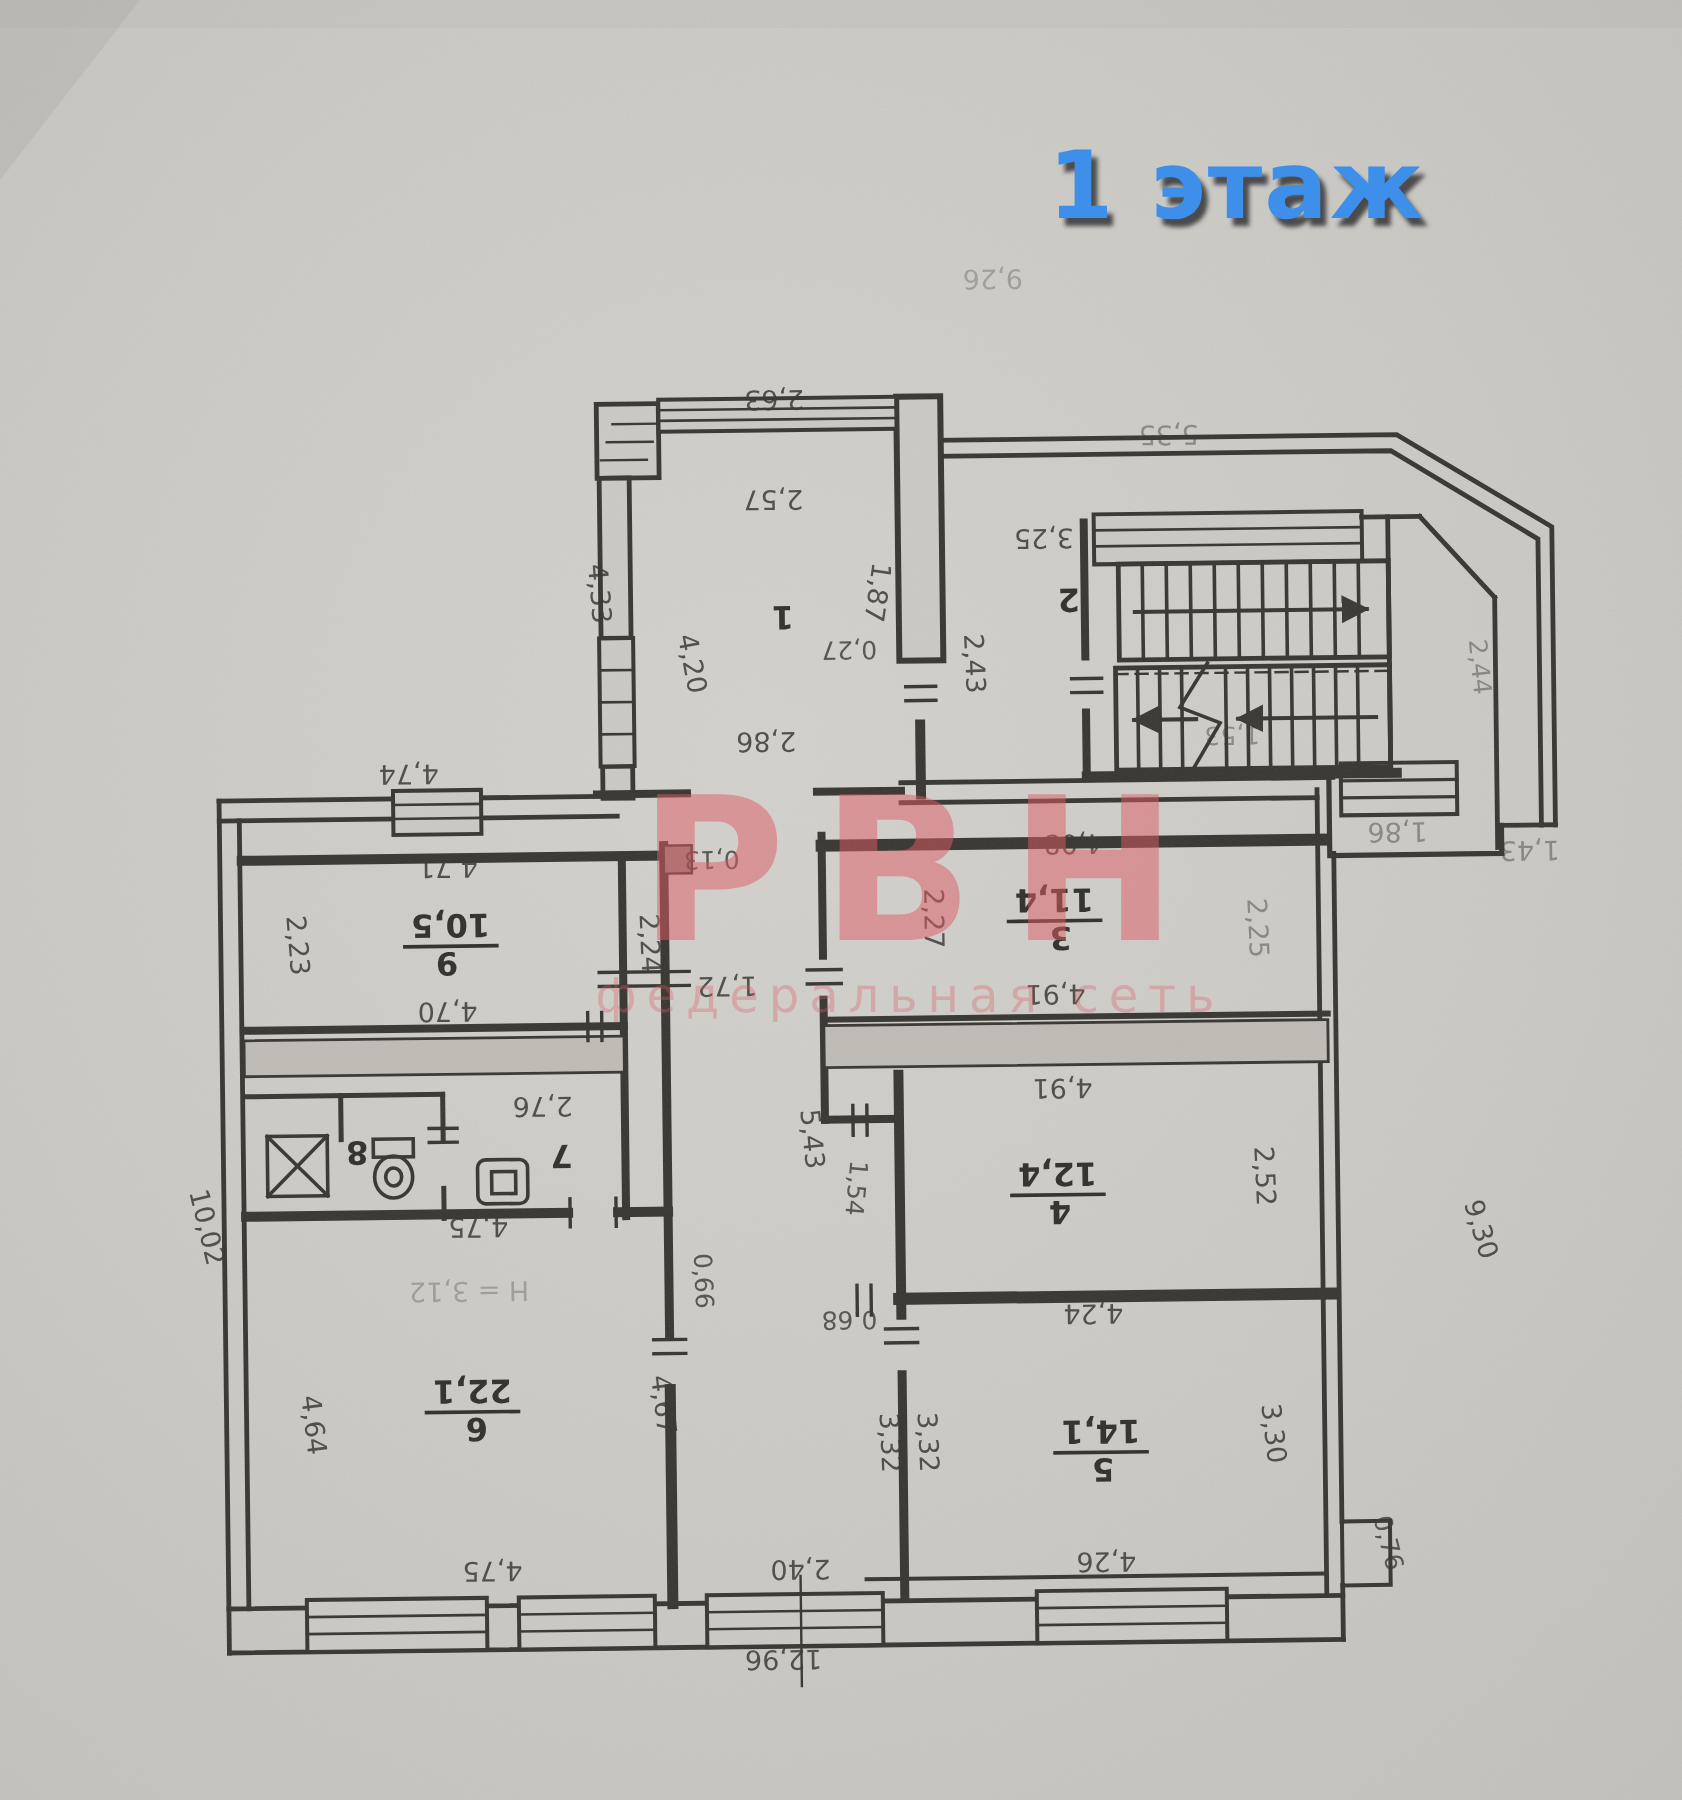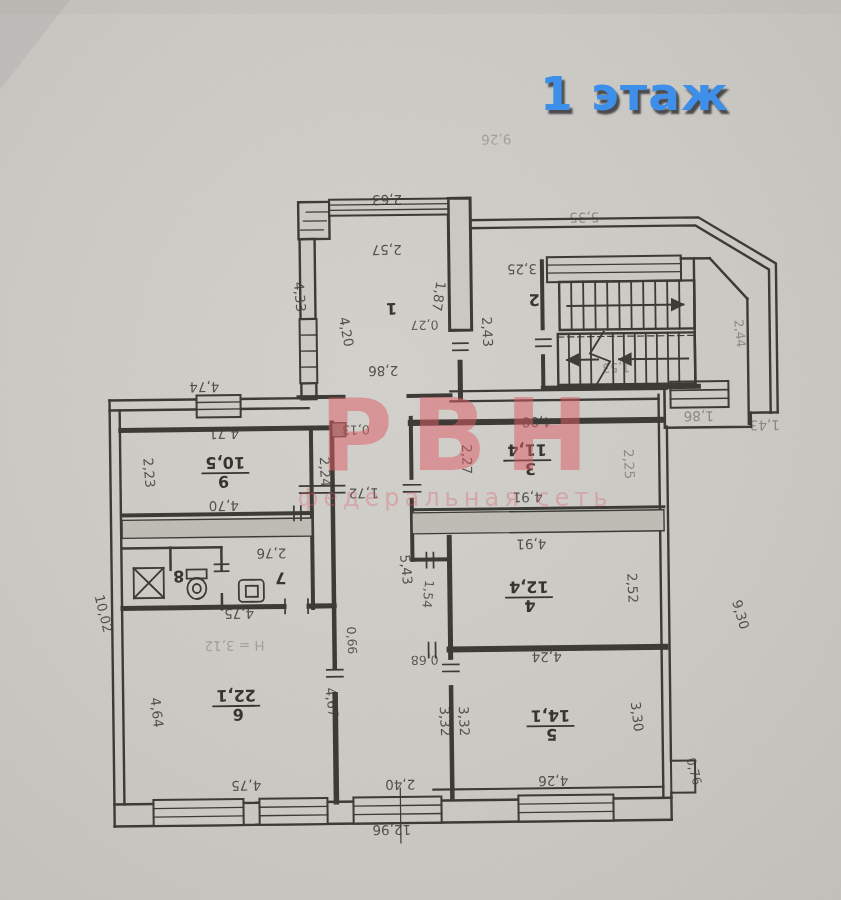--- a/index.html
+++ b/index.html
@@ -2,21 +2,21 @@
 <html><head>
 <meta charset="utf-8">
 <style>
   html,body{margin:0;padding:0;background:#b8b6b1;}
   #stage{position:relative;width:841px;height:900px;overflow:hidden;
          background:#cbc9c4;font-family:"DejaVu Sans",sans-serif;}
   #planSvg{position:absolute;left:0;top:0;}
   #floorTitle{position:absolute;left:524px;top:66px;width:220px;
       font-family:"DejaVu Sans",sans-serif;font-weight:bold;font-size:47px;
       color:#3e8fe9;letter-spacing:1px;
-      text-shadow:3px 4px 2px rgba(32,32,38,.75);margin-left:16px;}
+      text-shadow:3px 4px 2px rgba(32,32,38,.75);}
   text{font-family:"DejaVu Sans",sans-serif;}
   .dim{font-size:13.5px;fill:#3b3934;text-anchor:middle;opacity:.85;}
   .dim2{font-size:12.5px;fill:#3b3934;text-anchor:middle;opacity:.8;}
   .faint{opacity:.45;}
   .vfaint{opacity:.3;}
   .rnum{font-size:16px;font-weight:bold;fill:#34322d;text-anchor:middle;}
   .rarea{font-size:16px;font-weight:bold;fill:#34322d;text-anchor:middle;}
   .wm{font-size:100px;font-weight:bold;letter-spacing:18px;text-anchor:middle;}
   .wmsub{font-size:24px;letter-spacing:5px;text-anchor:middle;}
 </style>

